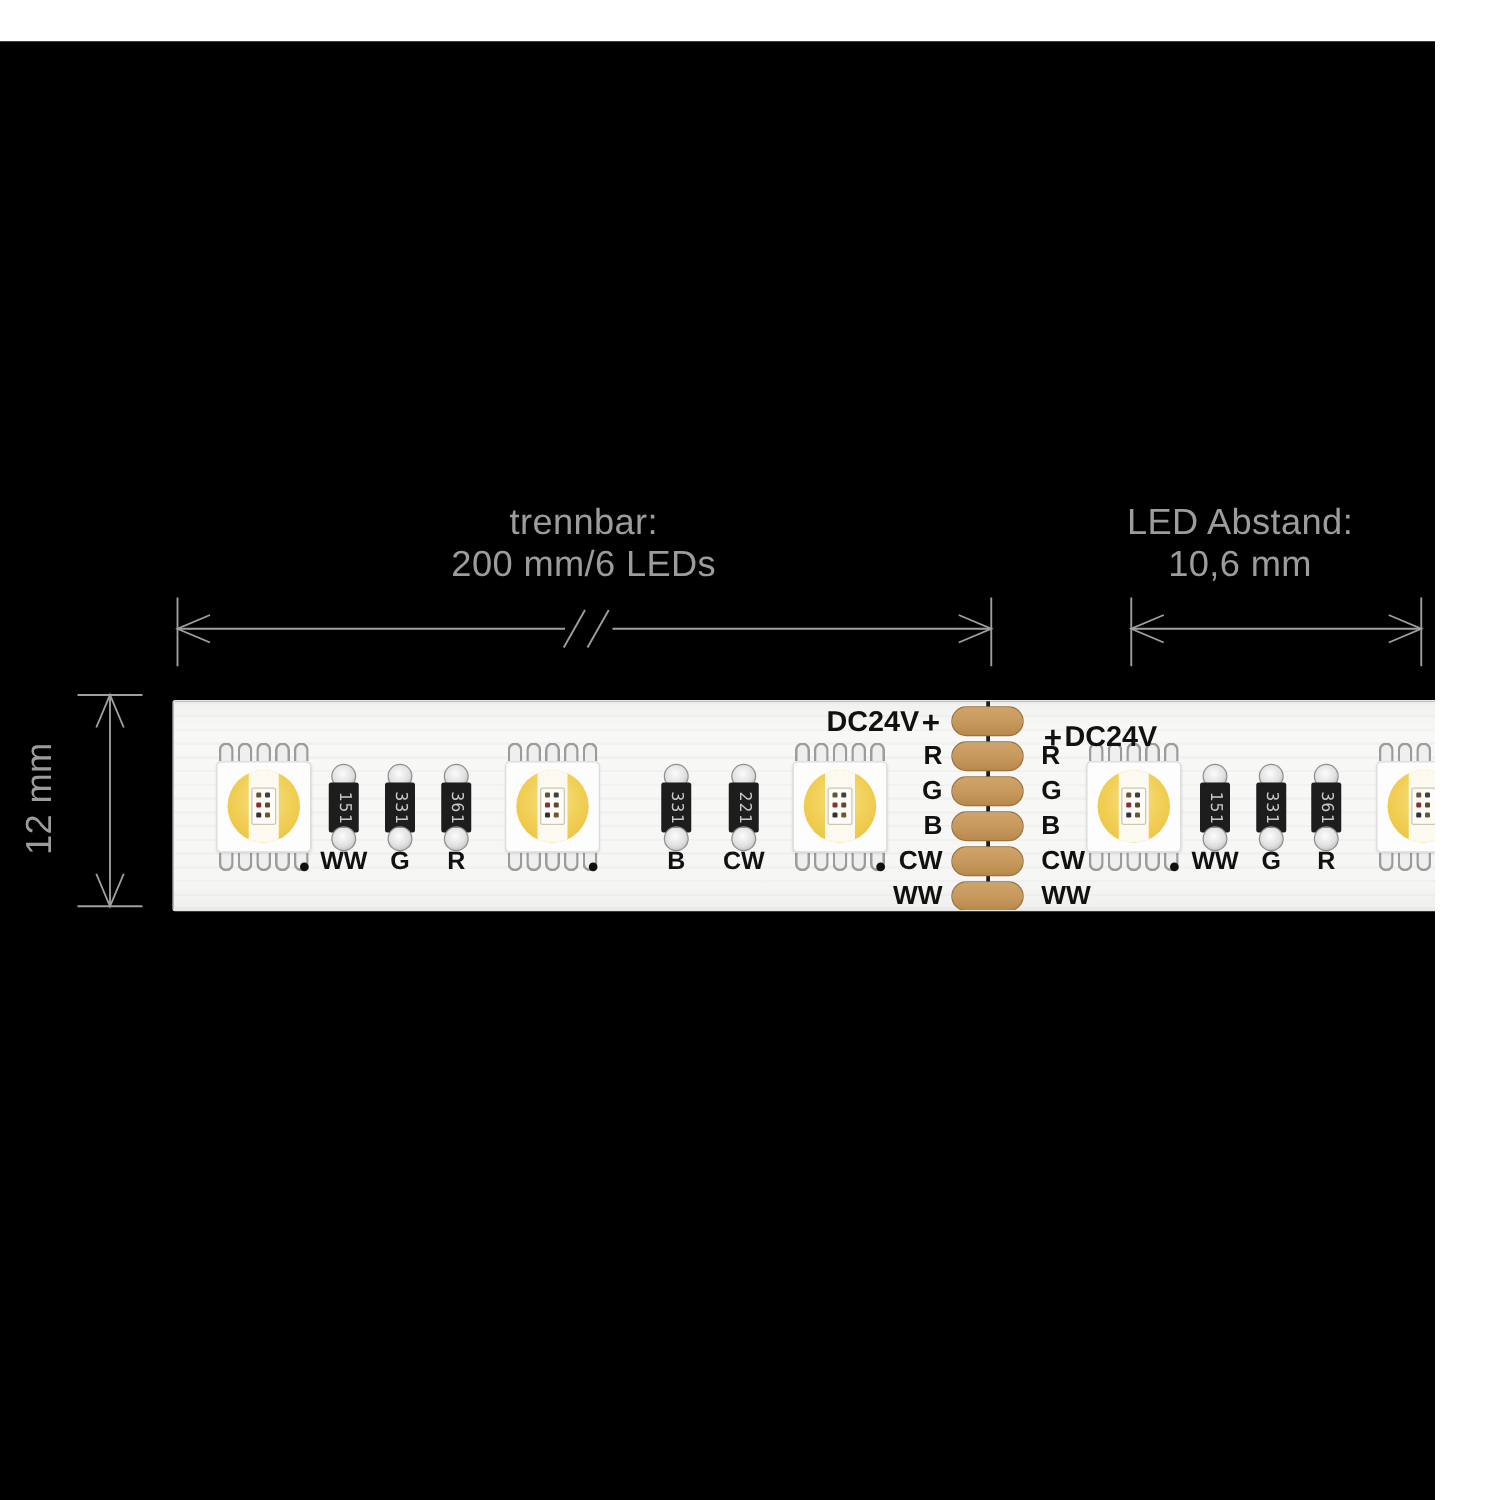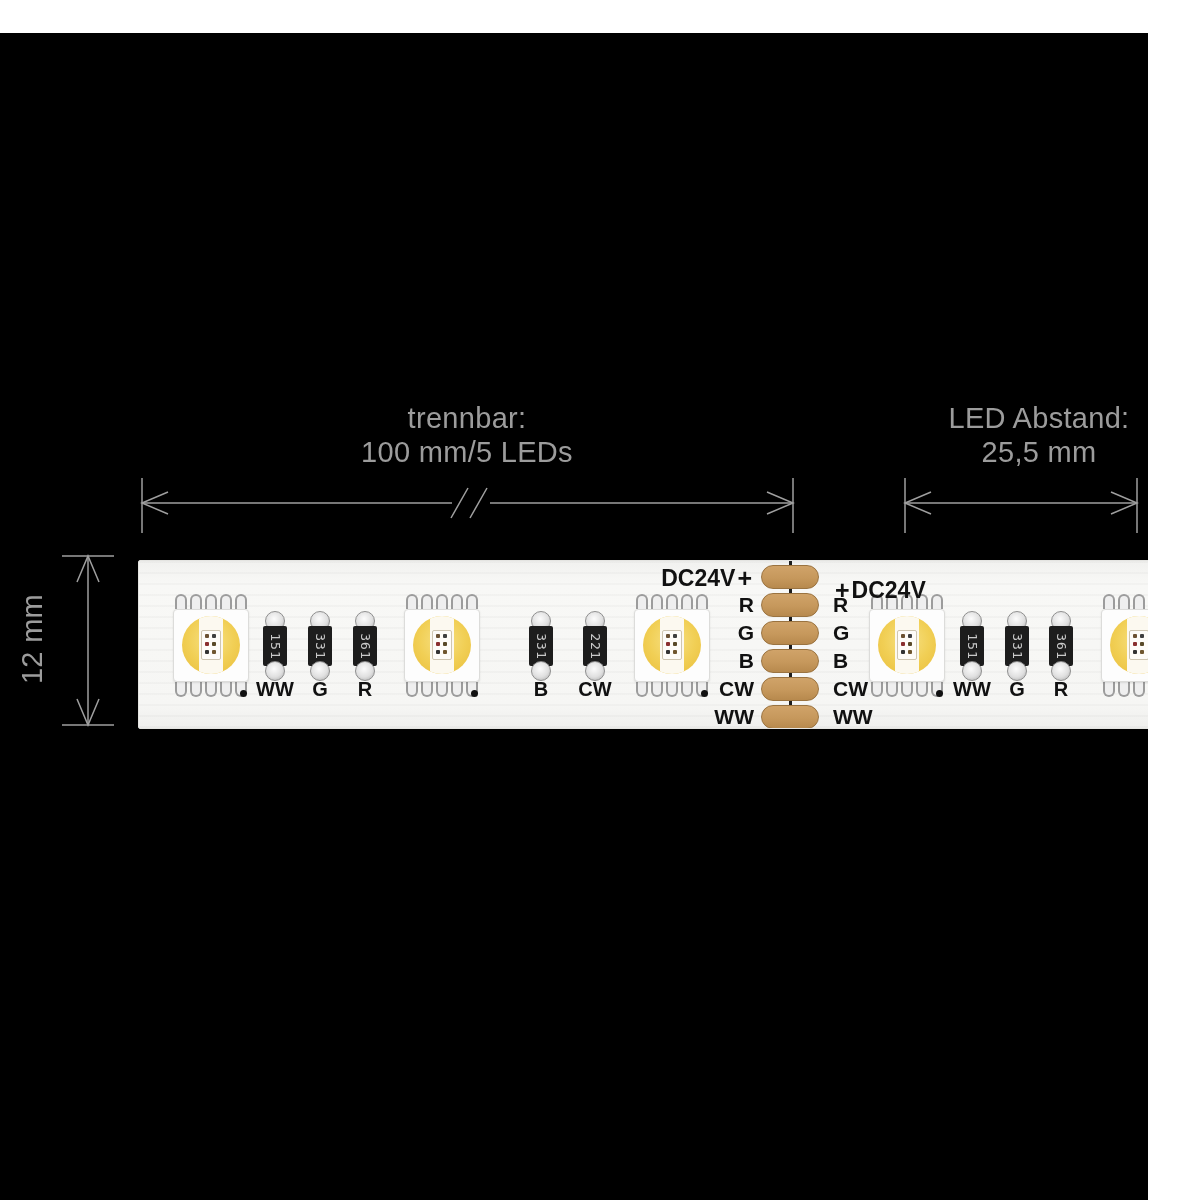--- a/index.html
+++ b/index.html
@@ -85,25 +85,25 @@
     </g>
     <g>
       <path d="M62,523 H114 M62,692 H114"></path>
       <path d="M88,523 V692"></path>
       <path d="M77,549 L88,523 L99,549 M77,666 L88,692 L99,666"></path>
     </g>
   </svg>
 
   <div class="dim-text" style="left:317px;top:368px;width:300px;">
     <div>trennbar:</div>
-    <div>100 mm/5 LEDs</div>
+    <div>200 mm/6 LEDs</div>
   </div>
-  <div class="dim-text" style="left:889px;top:368px;width:300px;">
+  <div class="dim-text" style="left:842px;top:368px;width:300px;">
     <div>LED Abstand:</div>
-    <div>25,5 mm</div>
+    <div>10,6 mm</div>
   </div>
   <div class="dim-vert">12 mm</div>
 
   <div class="strip">
 
     <div class="led" style="left:34px">
       <div class="pins top">
           <i></i>
           <i></i>
           <i></i>

